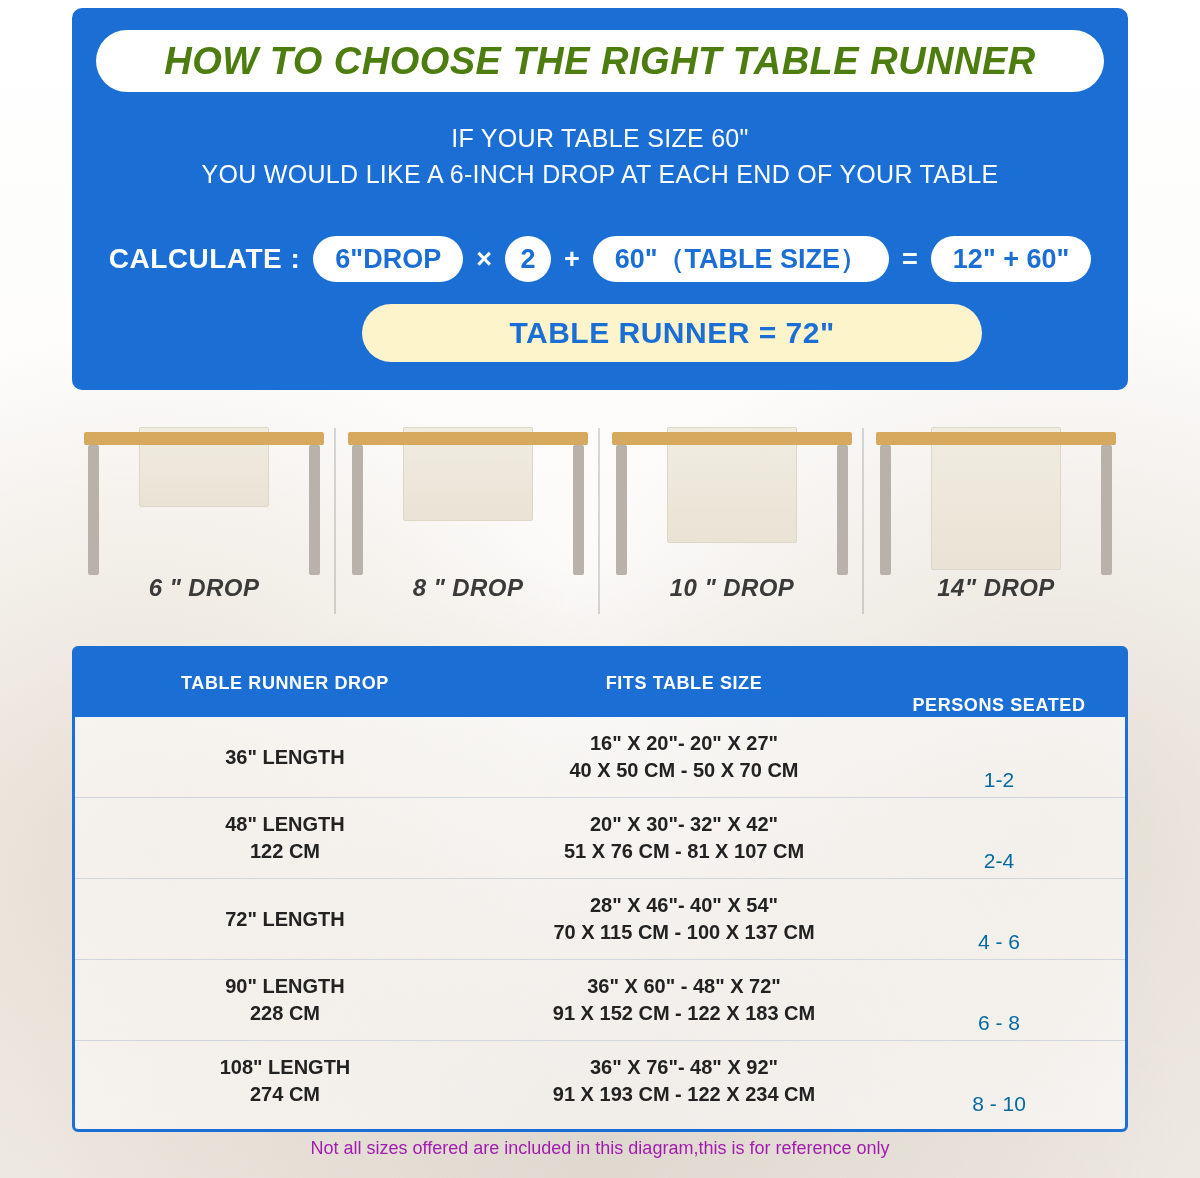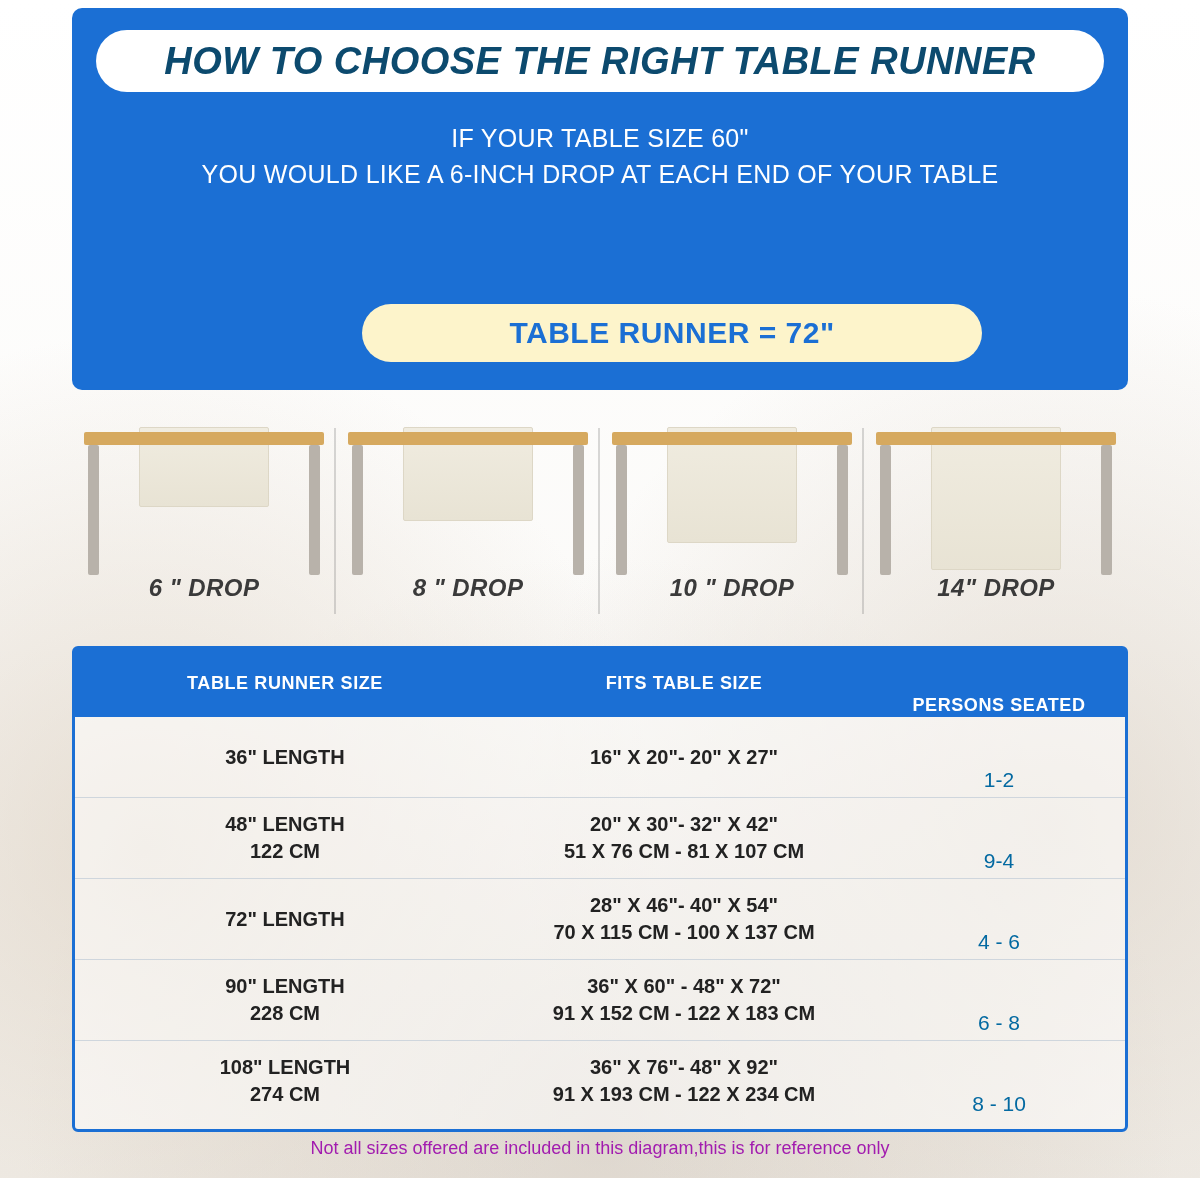--- a/index.html
+++ b/index.html
@@ -39,21 +39,21 @@
     position: absolute;
     left: 24px;
     top: 22px;
     width: 1008px;
     height: 62px;
     background: #ffffff;
     border-radius: 31px;
     display: flex;
     align-items: center;
     justify-content: center;
-    color: #0c4a6e;
+    color: #4d7c0f;
     font-size: 38px;
     font-weight: bold;
     font-style: italic;
     letter-spacing: 0.5px;
   }
   .hero-sub {
     position: absolute;
     left: 0;
     top: 112px;
     width: 100%;
@@ -248,20 +248,30 @@
 <div class="bg-wash"></div>
 
 <div class="hero">
   <div class="hero-title">HOW TO CHOOSE THE RIGHT TABLE RUNNER</div>
 
   <div class="hero-sub">
     <div>IF YOUR TABLE SIZE 60"</div>
     <div>YOU WOULD LIKE A 6-INCH DROP AT EACH END OF YOUR TABLE</div>
   </div>
 
+  <div class="calc-row">
+    <span class="calc-label">CALCULATE :</span>
+    <span class="pill">6"DROP</span>
+    <span class="op">×</span>
+    <span class="pill circle">2</span>
+    <span class="op">+</span>
+    <span class="pill">60"（TABLE SIZE）</span>
+    <span class="op">=</span>
+    <span class="pill">12" + 60"</span>
+  </div>
 
   <div class="result-pill">TABLE RUNNER = 72"</div>
 </div>
 
 <div class="drops">
   <div class="drop-cell">
     <div class="runner" style="height:78px"></div>
     <div class="table-top"></div>
     <div class="leg l"></div>
     <div class="leg r"></div>
@@ -288,45 +298,46 @@
     <div class="runner" style="height:141px"></div>
     <div class="table-top"></div>
     <div class="leg l"></div>
     <div class="leg r"></div>
     <div class="drop-label">14" DROP</div>
   </div>
 </div>
 
 <div class="size-table">
   <div class="thead">
-    <div class="col1">TABLE RUNNER SIZE</div>
+    <div class="col1">TABLE RUNNER DROP</div>
     <div class="col2">FITS TABLE SIZE</div>
     <div class="col3">PERSONS SEATED</div>
   </div>
 
   <div class="trow">
     <div class="cell col1">
       <div>36" LENGTH</div>
     </div>
     <div class="cell col2">
       <div>16" X 20"- 20" X 27"</div>
+      <div class="l2">40 X 50 CM - 50 X 70 CM</div>
     </div>
     <div class="cell col3 persons">1-2</div>
   </div>
 
   <div class="trow">
     <div class="cell col1">
       <div>48" LENGTH</div>
       <div class="l2">122 CM</div>
     </div>
     <div class="cell col2">
       <div>20" X 30"- 32" X 42"</div>
       <div class="l2">51 X 76 CM - 81 X 107 CM</div>
     </div>
-    <div class="cell col3 persons">9-4</div>
+    <div class="cell col3 persons">2-4</div>
   </div>
 
   <div class="trow">
     <div class="cell col1">
       <div>72" LENGTH</div>
     </div>
     <div class="cell col2">
       <div>28" X 46"- 40" X 54"</div>
       <div class="l2">70 X 115 CM - 100 X 137 CM</div>
     </div>

